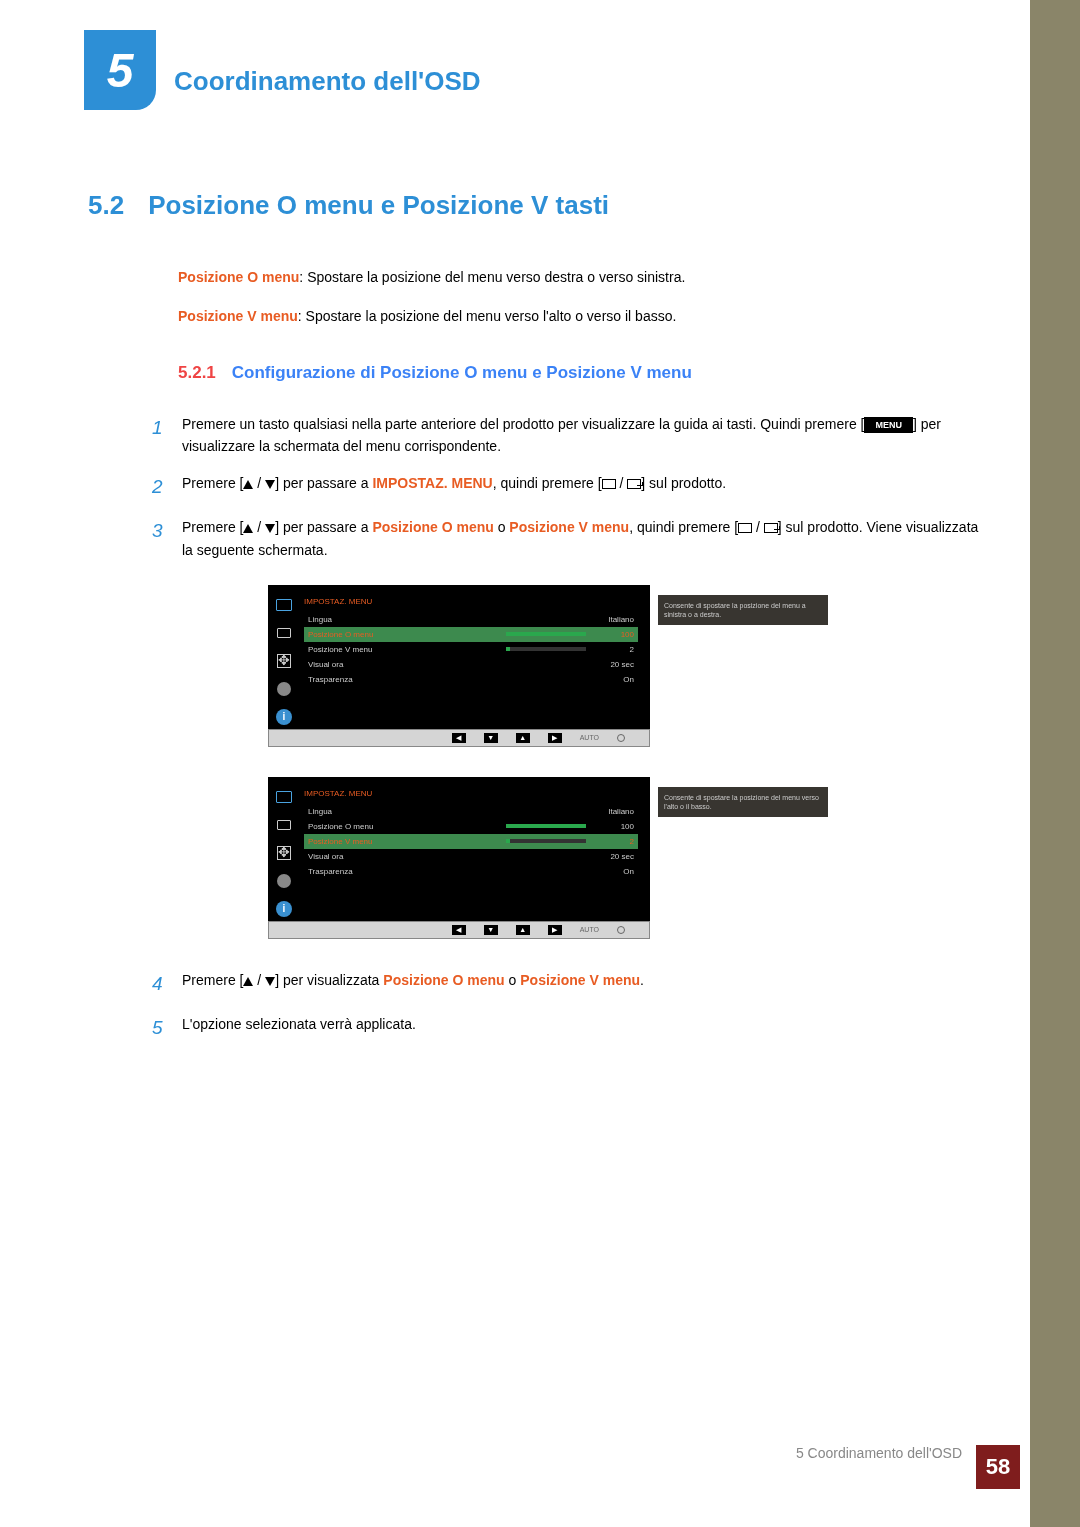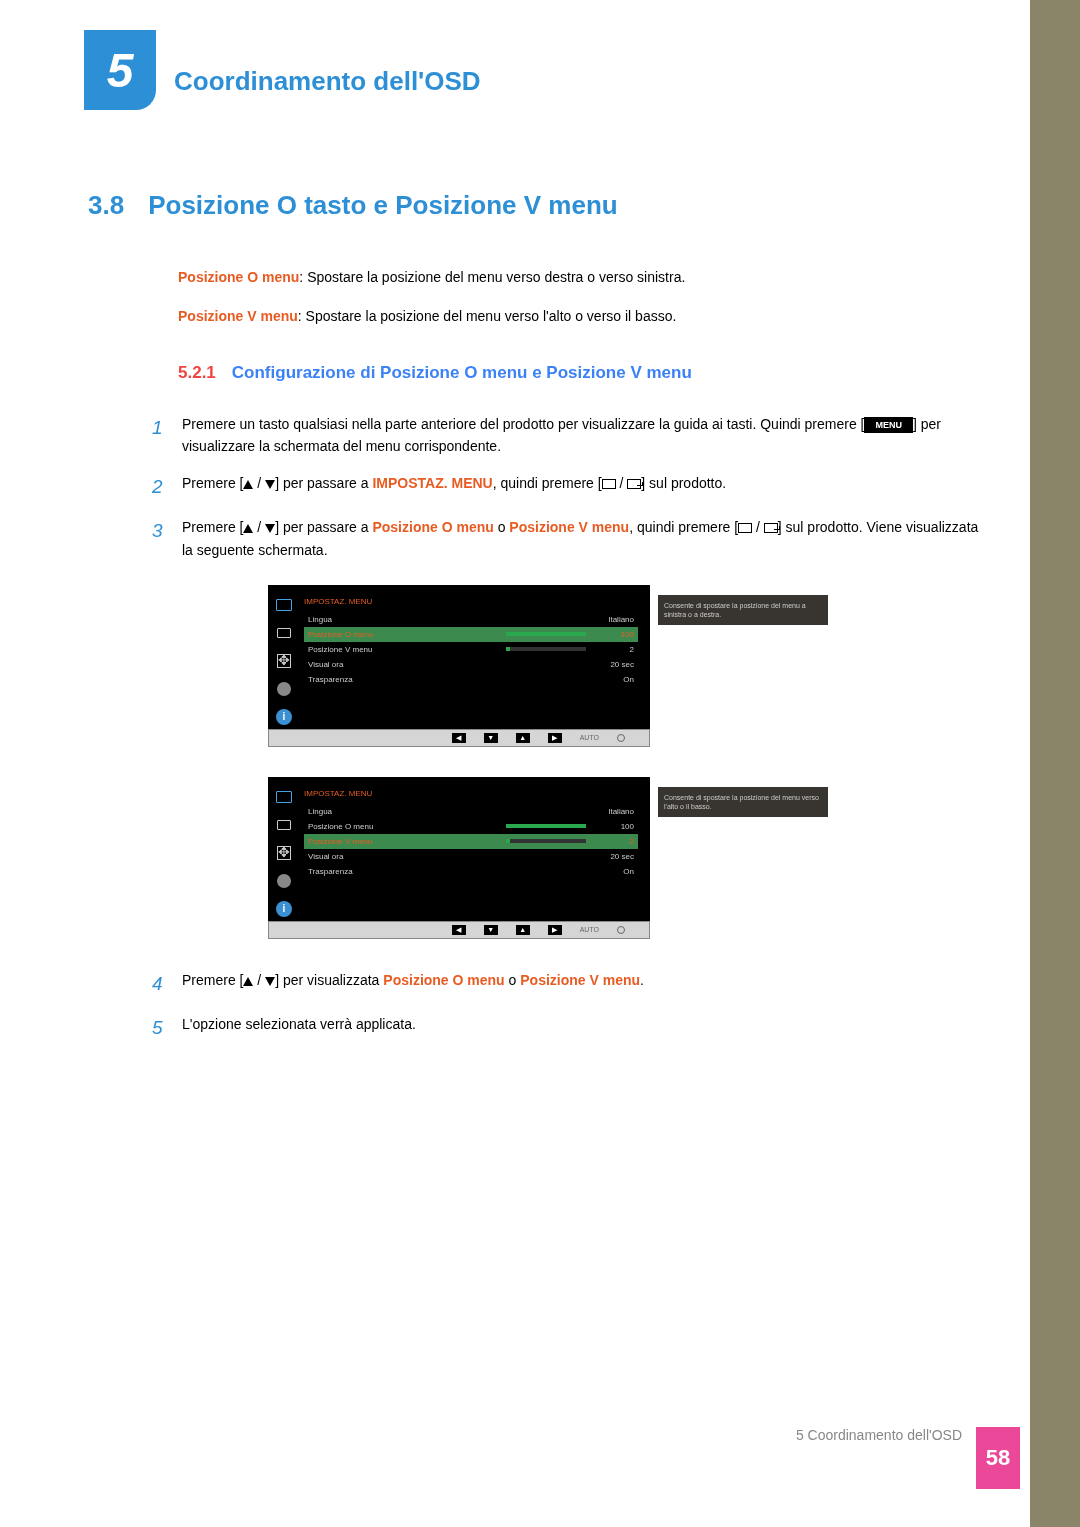--- a/index.html
+++ b/index.html
@@ -48,37 +48,37 @@
 .osd-bar{width:80px;height:4px;background:#333;margin:0 8px;position:relative}
 .osd-bar-fill{height:100%;background:#2aa84d;position:absolute;left:0;top:0}
 .osd-v{width:40px;text-align:right;color:#ccc}
 .osd-tip{position:absolute;right:-180px;top:8px;width:170px;background:#383530;color:#ccc;font-size:7px;padding:6px;line-height:1.3}
 .osd-bottom{background:#d5d5d5;height:18px;border:1px solid #888;display:flex;justify-content:flex-end;align-items:center;gap:18px;padding-right:24px;width:382px}
 .btm-btn{width:14px;height:10px;background:#000;color:#fff;font-size:7px;display:flex;align-items:center;justify-content:center}
 .btm-auto{font-size:7px;color:#666}
 .btm-power{width:8px;height:8px;border:1px solid #666;border-radius:50%;position:relative}
 .footer{position:absolute;bottom:38px;right:60px;display:flex;gap:14px}
 .foot-text{color:#888;font-size:14px}
-.page-num{width:44px;height:62px;background:#ec4899;color:#fff;font-size:22px;font-weight:bold;display:flex;align-items:center;justify-content:center}
+.page-num{width:44px;height:44px;background:#7f1d1d;color:#fff;font-size:22px;font-weight:bold;display:flex;align-items:center;justify-content:center}
 </style>
 </head>
 <body>
 
 <div class="page">
   <div class="side-stripe"></div>
 
   <div class="header">
     <div class="chapter-badge">5</div>
     <div class="chapter-title">Coordinamento dell'OSD</div>
   </div>
 
   <div class="content">
     <div class="section-head">
-      <div class="sec-num">3.8</div>
-      <div class="sec-title">Posizione O tasto e Posizione V menu</div>
+      <div class="sec-num">5.2</div>
+      <div class="sec-title">Posizione O menu e Posizione V tasti</div>
     </div>
 
     <p class="para">
       <span class="bold-key">Posizione O menu</span><span>: Spostare la posizione del menu verso destra o verso sinistra.</span>
     </p>
     <p class="para">
       <span class="bold-key">Posizione V menu</span><span>: Spostare la posizione del menu verso l'alto o verso il basso.</span>
     </p>
 
     <div class="sub-head">

